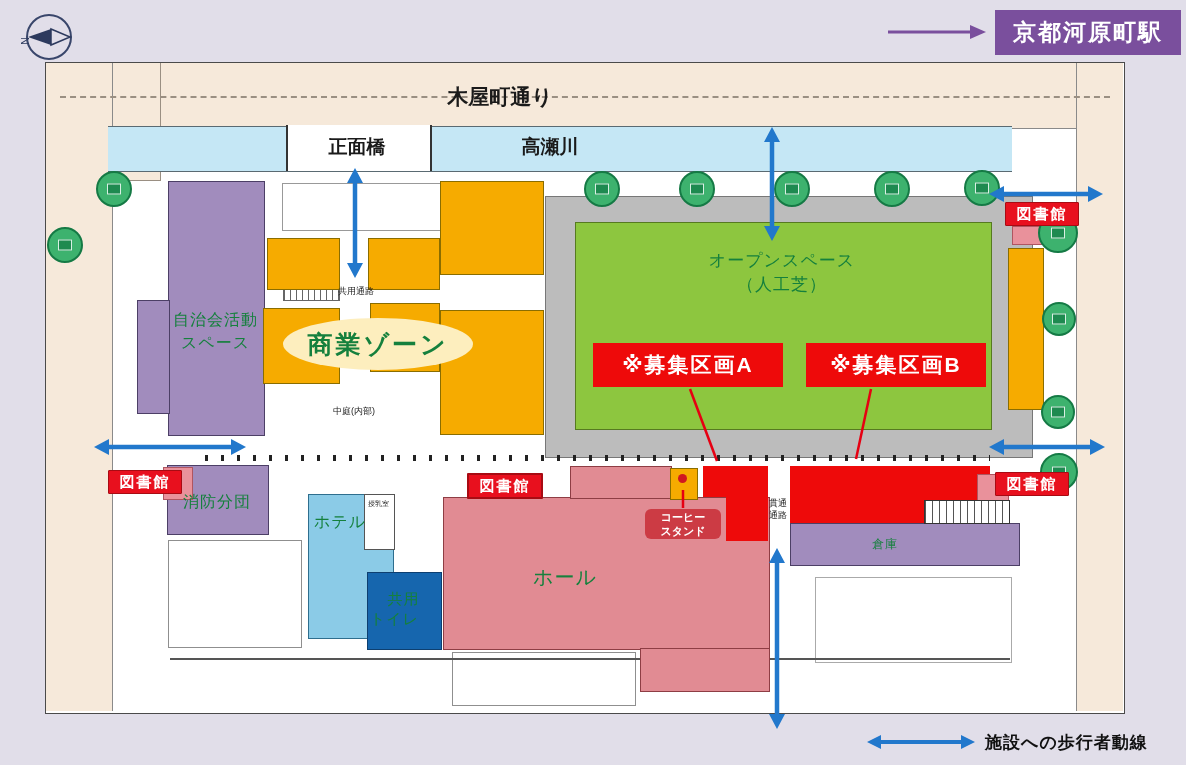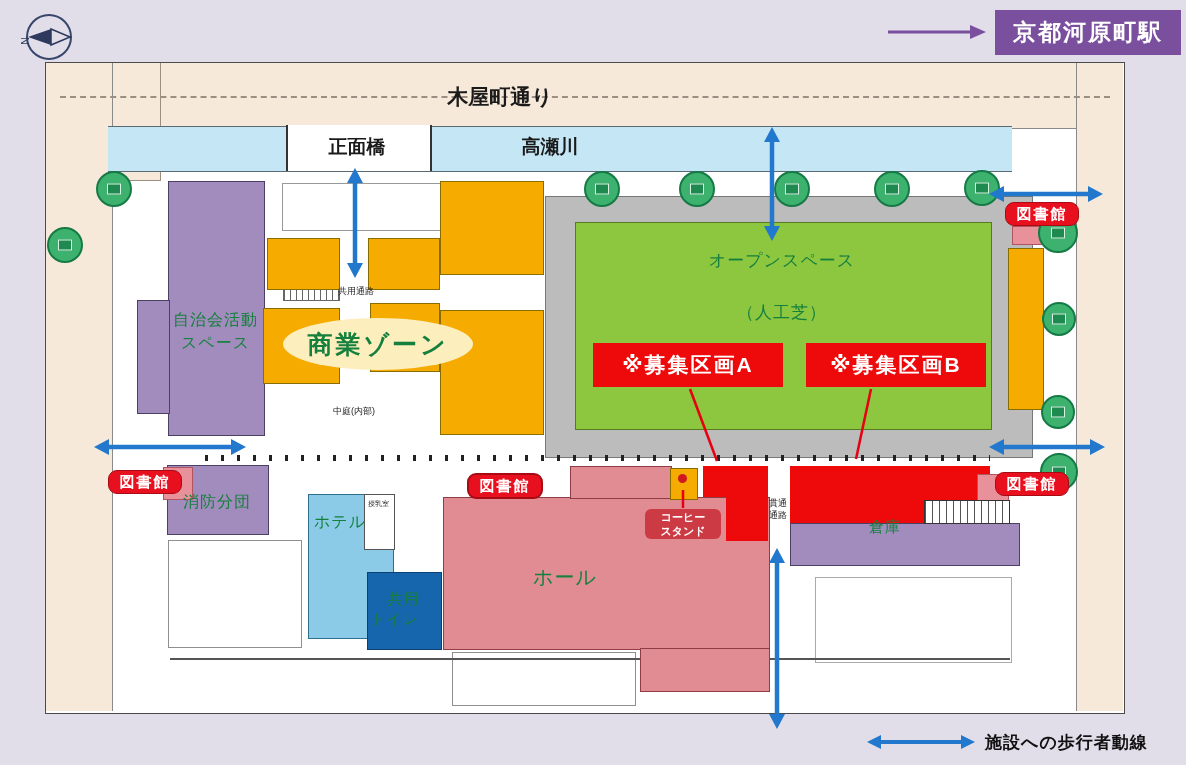--- a/index.html
+++ b/index.html
@@ -32,21 +32,21 @@
 
   .purple-b{background:#a18cbd;border:1px solid #4c3f66;z-index:6;}
   .orange-b{background:#f6ab00;border:1px solid #8a6d00;z-index:6;}
   .red-z{background:#ee0a0a;z-index:6;}
   .pink-b{background:#e18b93;border:1px solid #8e3d44;z-index:6;}
   .pinklight{background:#e9919b;border:1px solid #b05560;z-index:6;}
 
   .wlabel{color:#15803d;font-weight:normal;letter-spacing:1px;z-index:9;line-height:1.25;}
   .blabel{color:#1a1a1a;z-index:9;line-height:1.2;}
 
-  .lib-badge{background:#e8101e;color:#fff;font-weight:bold;font-size:15px;letter-spacing:2px;border:1px solid #a80b13;border-radius:9px;z-index:10;}
+  .lib-badge{background:#e8101e;color:#fff;font-weight:bold;font-size:15px;letter-spacing:2px;border:1px solid #a80b13;border-radius:1px;z-index:10;}
   .zone-box{background:#ee0a0a;color:#fff;font-weight:bold;font-size:21px;letter-spacing:2px;z-index:10;}
 
   #commercial-ellipse{left:283px;top:318px;width:190px;height:52px;background:#fdeebe;border-radius:50%;z-index:8;}
   #commercial-label{color:#15803d;font-weight:bold;font-size:25px;letter-spacing:3px;width:100%;height:100%;}
 
   #coffee-square{left:670px;top:468px;width:26px;height:30px;background:#f6ab00;border:1px solid #8a6d00;z-index:7;}
   #coffee-dot{left:678px;top:474px;width:9px;height:9px;border-radius:50%;background:#d01820;z-index:8;}
   #coffee-badge{left:645px;top:509px;width:76px;height:30px;background:#cc3b44;border-radius:6px;color:#fff;font-weight:bold;font-size:11px;line-height:1.3;z-index:10;}
 
   #stairs-b{left:924px;top:500px;width:84px;height:22px;background:#fff;border:1px solid #333;
@@ -85,21 +85,21 @@
 <div class="abs serif blabel ctr" style="left:380px;top:68px;width:240px;font-size:21px;font-weight:bold;z-index:9;margin-top:17px;">木屋町通り</div>
 
 <div id="river" class="abs"></div>
 <div id="bridge" class="abs"></div>
 <div class="abs serif blabel ctr" style="left:286px;top:136px;width:142px;font-size:19px;font-weight:bold;z-index:9;">正面橋</div>
 <div class="abs serif blabel ctr" style="left:490px;top:136px;width:120px;font-size:19px;font-weight:bold;z-index:9;">高瀬川</div>
 
 <div id="colonnade" class="abs"></div>
 <div id="turf" class="abs"></div>
 <div class="abs wlabel ctr" style="left:672px;top:250px;width:220px;font-size:17px;z-index:9;">オープンスペース</div>
-<div class="abs wlabel ctr" style="left:672px;top:274px;width:220px;font-size:17px;z-index:9;margin-top:28px;">（人工芝）</div>
+<div class="abs wlabel ctr" style="left:672px;top:274px;width:220px;font-size:17px;z-index:9;">（人工芝）</div>
 
 <div class="abs zone-box ctr" style="left:593px;top:343px;width:190px;height:44px;">※募集区画A</div>
 <div class="abs zone-box ctr" style="left:806px;top:343px;width:180px;height:44px;">※募集区画B</div>
 
 <div class="abs tree" style="left:96px;top:171px;width:32px;height:32px;">
     <div class="tree-core"></div>
   </div>
 <div class="abs tree" style="left:47px;top:227px;width:32px;height:32px;">
     <div class="tree-core"></div>
   </div>
@@ -133,21 +133,21 @@
 
 <div class="abs purple-b" style="left:168px;top:181px;width:95px;height:253px;"></div>
 <div class="abs purple-b" style="left:137px;top:300px;width:31px;height:112px;"></div>
 <div class="abs wlabel ctr" style="left:158px;top:310px;width:115px;font-size:16px;z-index:9;">自治会活動</div>
 <div class="abs wlabel ctr" style="left:158px;top:333px;width:115px;font-size:16px;z-index:9;">スペース</div>
 
 <div class="abs purple-b" style="left:167px;top:465px;width:100px;height:68px;"></div>
 <div class="abs wlabel ctr" style="left:167px;top:492px;width:100px;font-size:16px;z-index:9;">消防分団</div>
 
 <div class="abs purple-b" style="left:790px;top:523px;width:228px;height:41px;"></div>
-<div class="abs wlabel ctr" style="left:810px;top:518px;width:150px;font-size:15px;z-index:9;">倉庫</div>
+<div class="abs wlabel ctr" style="left:810px;top:537px;width:150px;font-size:12px;z-index:9;">倉庫</div>
 
 <div class="abs orange-b" style="left:267px;top:238px;width:71px;height:50px;"></div>
 <div class="abs orange-b" style="left:368px;top:238px;width:70px;height:50px;"></div>
 <div class="abs orange-b" style="left:440px;top:181px;width:102px;height:92px;"></div>
 <div class="abs orange-b" style="left:263px;top:308px;width:75px;height:74px;"></div>
 <div class="abs orange-b" style="left:370px;top:303px;width:68px;height:67px;"></div>
 <div class="abs orange-b" style="left:440px;top:310px;width:102px;height:123px;"></div>
 <div class="abs orange-b" style="left:1008px;top:248px;width:34px;height:160px;"></div>
 <div class="abs pinklight" style="left:1012px;top:226px;width:30px;height:17px;"></div>
 

